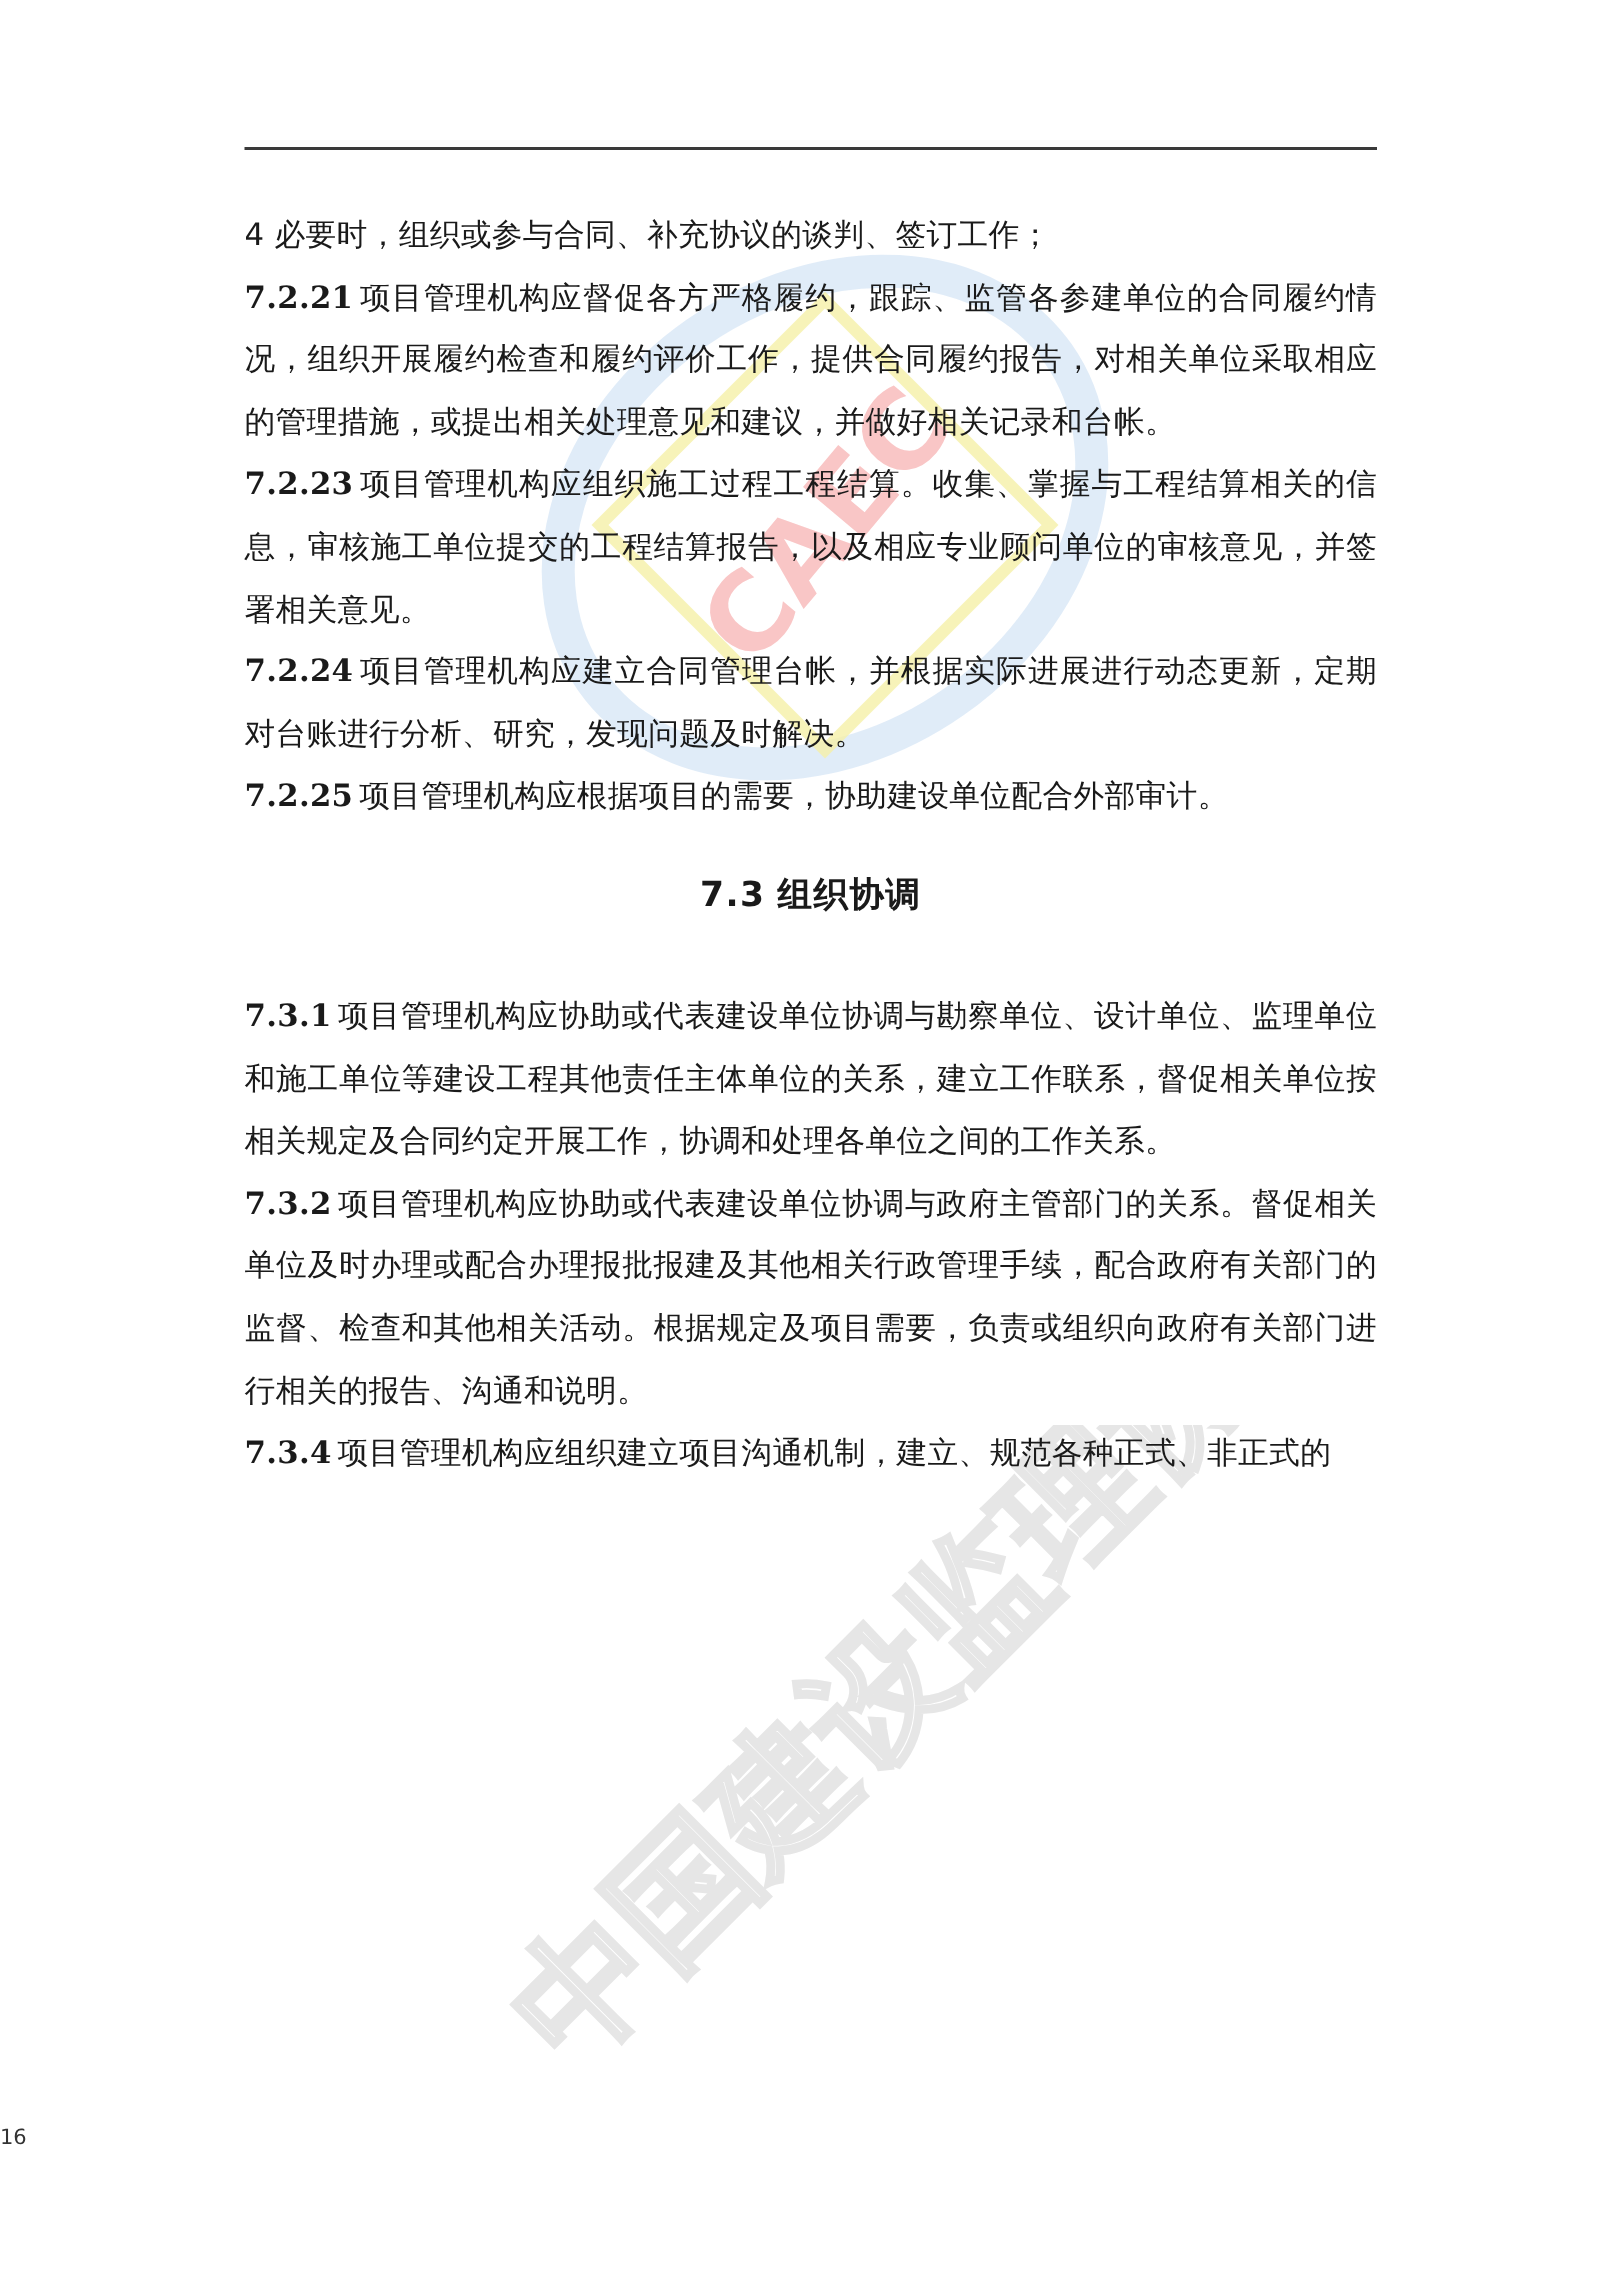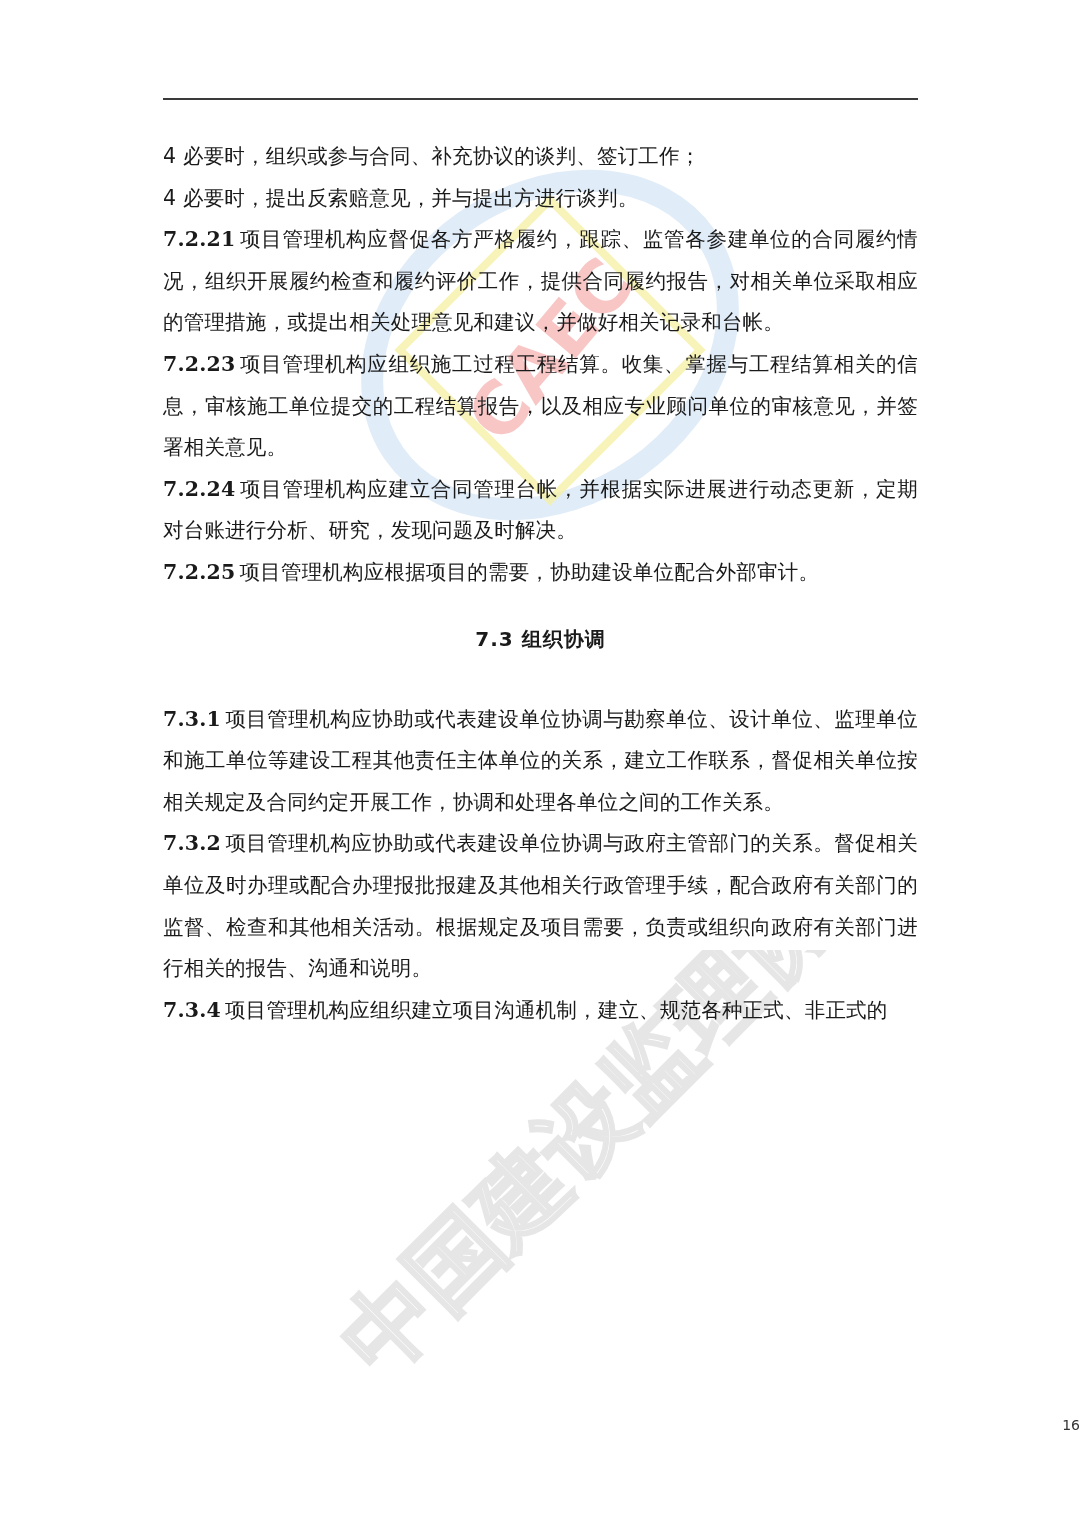--- a/index.html
+++ b/index.html
@@ -12,26 +12,26 @@
     position: absolute; left: 163px; top: 98px; width: 755px; height: 0;
     border-top: 2px solid #3a3a3a;
   }
   .content {
     position: absolute; left: 163px; top: 136px; width: 755px;
     font-size: 20.5px; line-height: 41.6px; letter-spacing: 0.2px;
   }
   .para { margin: 0; text-align: justify; text-align-last: left; }
   .num { font-weight: bold; font-family: "DejaVu Serif", "Liberation Serif", serif; margin-right: 4px; margin-top: 16px; }
   .section-title {
-    text-align: center; font-weight: bold; font-size: 20px;
+    text-align: center; font-weight: bold; font-size: 23px;
     margin: 25px 0 40px 0; line-height: 40px; letter-spacing: 1px;
   }
   .section-title .t-num { font-family: "DejaVu Sans", sans-serif; margin-right: 8px; }
   .page-number {
-    position: absolute; left: 0; width: 1080px; top: 1417px; text-align: right;
+    position: absolute; left: 0; width: 1080px; top: 1417px; text-align: left;
     font-size: 14px; color: #333;
   }
   
   .wm-logo { position: absolute; left: 350px; top: 160px; width: 400px; height: 370px; pointer-events: none; }
   .wm-text { position: absolute; left: 300px; top: 950px; width: 700px; height: 500px; pointer-events: none; }
 </style>
 </head>
 <body>
 
 <div class="page">
@@ -43,21 +43,20 @@
   </svg>
 
   <svg class="wm-text" viewBox="0 0 700 500">
     <text x="80" y="430" font-family="DejaVu Sans, sans-serif" font-weight="bold" font-size="92" fill="none" stroke="#e6e6e6" stroke-width="3" transform="rotate(-45 80 430)">中国建设监理协会</text>
   </svg>
 
   <div class="header-rule"></div>
 
   <div class="content">
     <p class="para"><span>4 必要时，组织或参与合同、补充协议的谈判、签订工作；</span></p>
-    <p class="para"><span>4 必要时，提出反索赔意见，并与提出方进行谈判。</span></p>
     <p class="para"><span class="num">7.2.21</span><span>项目管理机构应督促各方严格履约，跟踪、监管各参建单位的合同履约情况，组织开展履约检查和履约评价工作，提供合同履约报告，对相关单位采取相应的管理措施，或提出相关处理意见和建议，并做好相关记录和台帐。</span></p>
     <p class="para"><span class="num">7.2.23</span><span>项目管理机构应组织施工过程工程结算。收集、掌握与工程结算相关的信息，审核施工单位提交的工程结算报告，以及相应专业顾问单位的审核意见，并签署相关意见。</span></p>
     <p class="para"><span class="num">7.2.24</span><span>项目管理机构应建立合同管理台帐，并根据实际进展进行动态更新，定期对台账进行分析、研究，发现问题及时解决。</span></p>
     <p class="para"><span class="num">7.2.25</span><span>项目管理机构应根据项目的需要，协助建设单位配合外部审计。</span></p>
 
     <div class="section-title"><span class="t-num">7.3</span><span>组织协调</span></div>
 
     <p class="para"><span class="num">7.3.1</span><span>项目管理机构应协助或代表建设单位协调与勘察单位、设计单位、监理单位和施工单位等建设工程其他责任主体单位的关系，建立工作联系，督促相关单位按相关规定及合同约定开展工作，协调和处理各单位之间的工作关系。</span></p>
     <p class="para"><span class="num">7.3.2</span><span>项目管理机构应协助或代表建设单位协调与政府主管部门的关系。督促相关单位及时办理或配合办理报批报建及其他相关行政管理手续，配合政府有关部门的监督、检查和其他相关活动。根据规定及项目需要，负责或组织向政府有关部门进行相关的报告、沟通和说明。</span></p>
     <p class="para"><span class="num">7.3.4</span><span>项目管理机构应组织建立项目沟通机制，建立、规范各种正式、非正式的</span></p>

